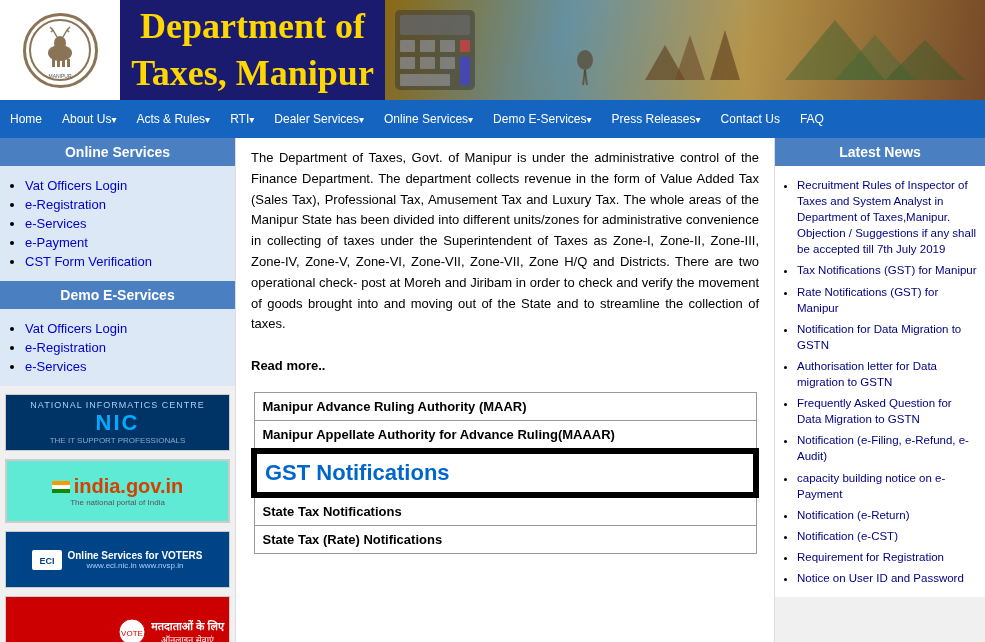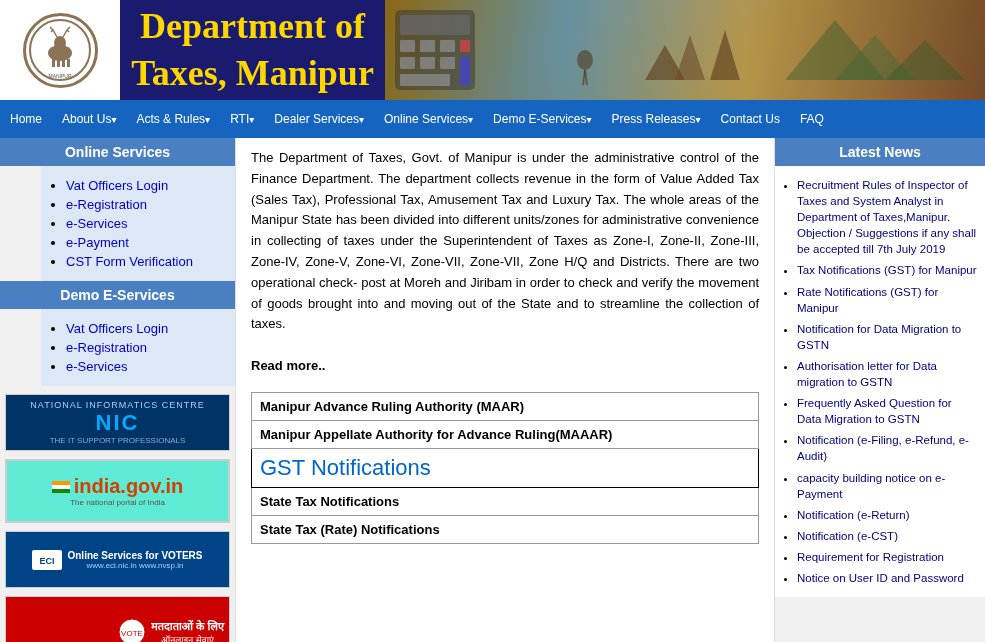--- a/index.html
+++ b/index.html
@@ -16,21 +16,21 @@
     nav { background: #1565C0; height: 38px; display: flex; align-items: center; }
     nav a { color: #fff; text-decoration: none; font-size: 12px; padding: 0 10px; height: 30px; display: flex; align-items: center; white-space: nowrap; }
     nav .has-arrow::after { content: ' ▾'; font-size: 10px; }
 
     
     .main-container { display: flex; width: 985px; }
 
     
     .sidebar { width: 235px; flex-shrink: 0; background: #f0f0f0; padding: 0; }
     .sidebar-section-title { background: #4a7fc1; color: #fff; text-align: center; padding: 6px 0; font-size: 14px; font-weight: bold; }
-    .sidebar-list { background: #dce8f5; padding: 8px 10px 8px 20px; margin-left: 41px; }
+    .sidebar-list { background: #dce8f5; padding: 8px 10px 8px 20px; }
     .sidebar-list ul { list-style: disc; padding-left: 5px; }
     .sidebar-list ul li { margin: 4px 0; }
     .sidebar-list ul li a { color: #0000cc; text-decoration: none; font-size: 13px; }
 
     .sidebar-banner { margin: 8px 5px; border: 1px solid #ccc; }
     .nic-banner { background: #003366; color: #fff; text-align: center; padding: 8px 5px; height: 55px; display: flex; flex-direction: column; align-items: center; justify-content: center; }
     .nic-banner .nic-title { font-size: 9px; letter-spacing: 1px; color: #aaccff; }
     .nic-banner .nic-logo { font-size: 22px; font-weight: bold; color: #00aaff; letter-spacing: 2px; }
     .nic-banner .nic-sub { font-size: 8px; color: #88aacc; }
 
@@ -47,21 +47,21 @@
     .voter-hindi-banner .vh-title { font-size: 11px; font-weight: bold; }
     .voter-hindi-banner .vh-sub { font-size: 9px; }
 
     
     .content { flex: 1; padding: 10px 15px; border-left: 1px solid #ddd; border-right: 1px solid #ddd; min-height: 600px; }
     .content-text { text-align: justify; font-size: 13px; line-height: 1.6; color: #000; margin-bottom: 4px; }
     .content-text .read-more { font-weight: bold; }
 
     .content-table { width: 100%; border-collapse: collapse; margin-top: 15px; }
     .content-table td { border: 1px solid #999; padding: 6px 8px; font-size: 13px; }
-    .content-table .gst-cell { color: #0066cc; font-size: 22px; font-weight: normal; border: 1px solid #000000; padding: 6px 8px; }
+    .content-table .gst-cell { color: #0066cc; font-size: 22px; font-weight: bold; border: 6px solid #000000; padding: 6px 8px; }
     .content-table .bold-row { font-weight: bold; margin-top: 20px; }
 
     
     .right-sidebar { width: 210px; flex-shrink: 0; background: #f0f0f0; }
     .right-sidebar-title { background: #4a7fc1; color: #fff; text-align: center; padding: 6px 0; font-size: 14px; font-weight: bold; }
     .news-list { background: #fff; padding: 6px 8px; }
     .news-list ul { list-style: disc; padding-left: 14px; }
     .news-list ul li { margin: 5px 0; font-size: 11.5px; line-height: 1.4; }
     .news-list ul li a { color: #000080; text-decoration: none; }
 

